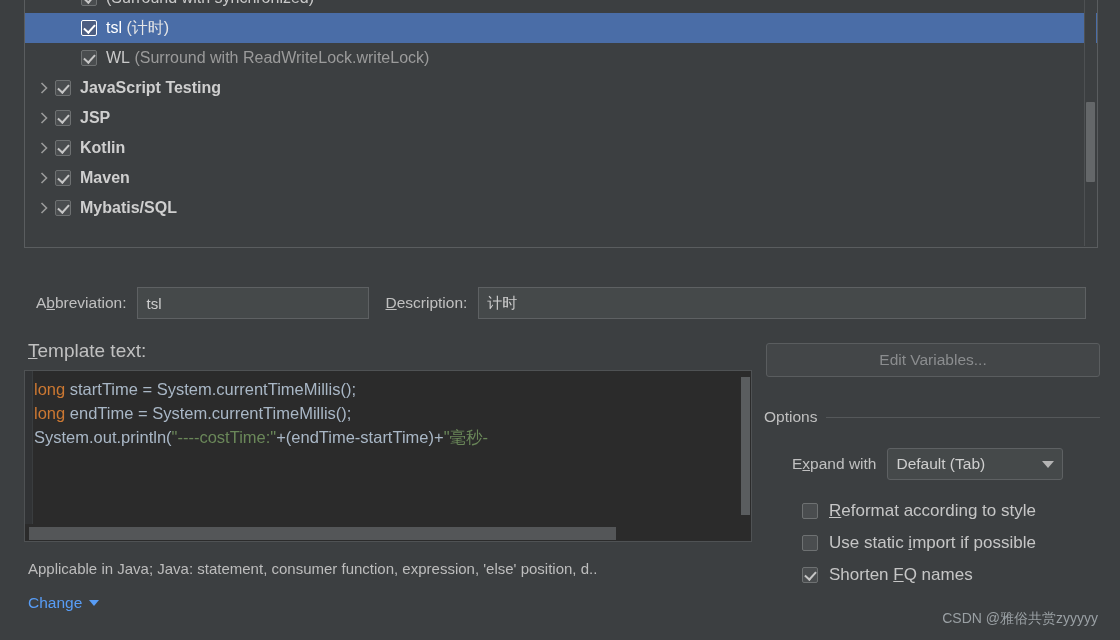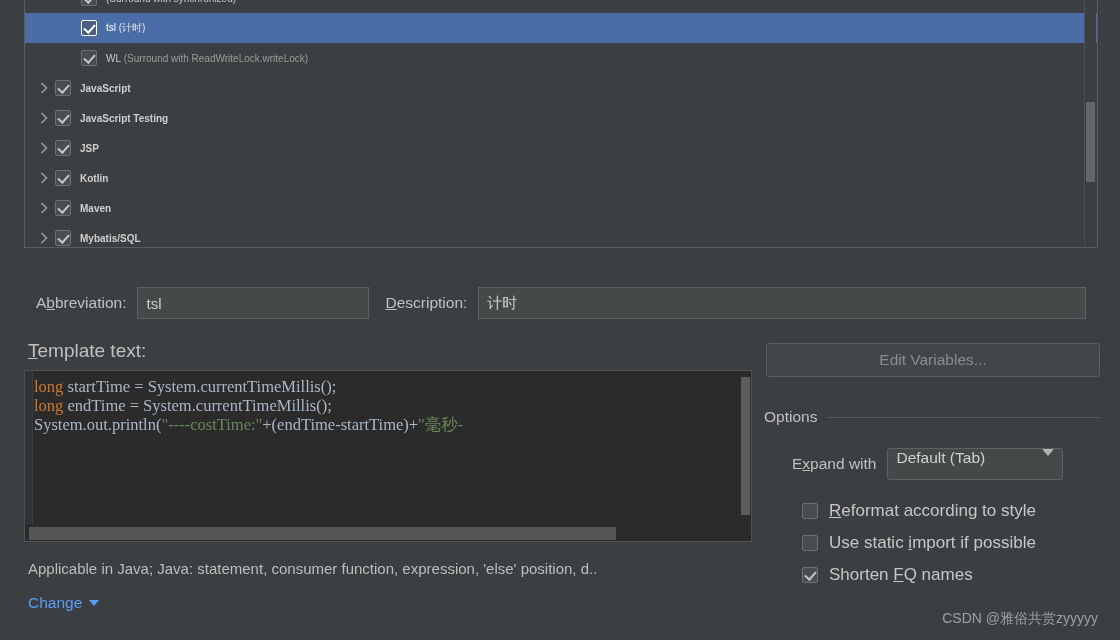--- a/index.html
+++ b/index.html
@@ -59,21 +59,21 @@
     border: solid #c6c6c6;
     border-width: 0 2px 2px 0;
     transform: rotate(42deg);
   }
   .tree-row.selected .cb {
     border-color: #ffffff;
     background: #4d5e82;
   }
   .tree-row.selected .cb.on::after { border-color: #ffffff; }
 
-  .row-label { font-size: 10px; color: #c9c9c9; }
+  .row-label { font-size: 16px; color: #c9c9c9; }
   .row-label.bold { font-weight: bold; color: #cfcfcf; }
   .row-label .muted { color: #9b9b9b; }
   .tree-row.selected .row-label { color: #ffffff; }
   .tree-row.selected .row-label .muted { color: #e6e6e6; }
 
   .v-scroll-track {
     position: absolute;
     right: 1px; top: 1px;
     width: 12px; bottom: 1px;
     background: #3c3f41;
@@ -128,23 +128,23 @@
   }
   .editor-gutter {
     position: absolute; left: 0; top: 0;
     width: 8px; height: 100%;
     background: #313335;
     border-right: 1px solid #3a3d3f;
   }
   .code {
     position: absolute;
     left: 9px; top: 6px; right: 12px;
-    font-family: Liberation Serif, serif;
+    font-family: Liberation Sans, sans-serif;
     font-size: 16.5px;
-    line-height: 19px;
+    line-height: 24px;
     color: #a9b7c6;
     white-space: pre;
   }
   .kw { color: #cc7832; }
   .str { color: #6a8759; }
   .pl { color: #a9b7c6; }
 
   .ed-vthumb {
     position: absolute;
     right: 1px; top: 6px;
@@ -190,21 +190,21 @@
     position: absolute;
     left: 792px; top: 448px;
     display: flex; align-items: center;
   }
   .expand-label { font-size: 15.5px; color: #c0c0c0; margin-right: 11px; }
   .select-box {
     width: 176px; height: 32px;
     background: #45494a;
     border: 1px solid #5e6163;
     border-radius: 3px;
-    display: flex; align-items: flex-start;
+    display: flex; align-items: center;
     padding: 0 8px;
     font-size: 15.5px; color: #cfcfcf;
   }
   .select-box .sv { flex: 1; }
   .caret {
     width: 0; height: 0;
     border-left: 6px solid transparent;
     border-right: 6px solid transparent;
     border-top: 7px solid #b4b4b4;
   }
@@ -278,29 +278,20 @@
       <span class="cb on"></span>
       <span class="row-label"><span>tsl</span>&nbsp;<span class="muted">(计时)</span></span>
     </div>
 
     <div class="tree-row">
       <span class="indent-1"></span>
       <span class="cb on"></span>
       <span class="row-label"><span>WL</span>&nbsp;<span class="muted">(Surround with ReadWriteLock.writeLock)</span></span>
     </div>
 
-    <div class="tree-row">
-      <span class="twisty">
-        <svg width="9" height="12" viewBox="0 0 9 12">
-            <path d="M1.5 1 L6.5 6 L1.5 11" fill="none" stroke="#9a9a9a" stroke-width="1.6"></path>
-          </svg>
-      </span>
-      <span class="cb on"></span>
-      <span class="row-label bold">JavaScript</span>
-    </div>
 
     <div class="tree-row">
       <span class="twisty">
         <svg width="9" height="12" viewBox="0 0 9 12">
             <path d="M1.5 1 L6.5 6 L1.5 11" fill="none" stroke="#9a9a9a" stroke-width="1.6"></path>
           </svg>
       </span>
       <span class="cb on"></span>
       <span class="row-label bold">JavaScript Testing</span>
     </div>

